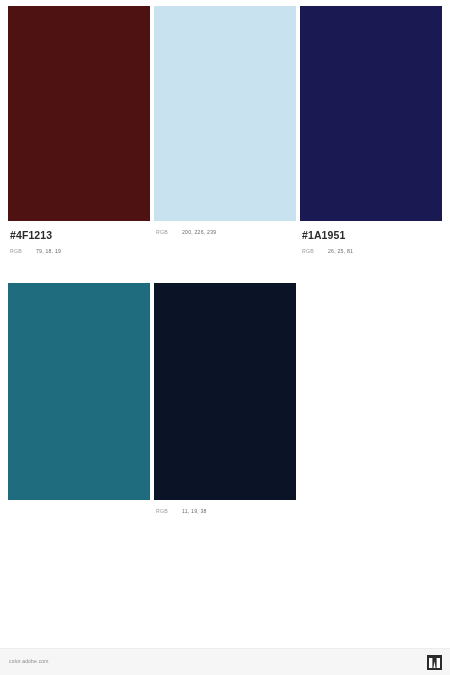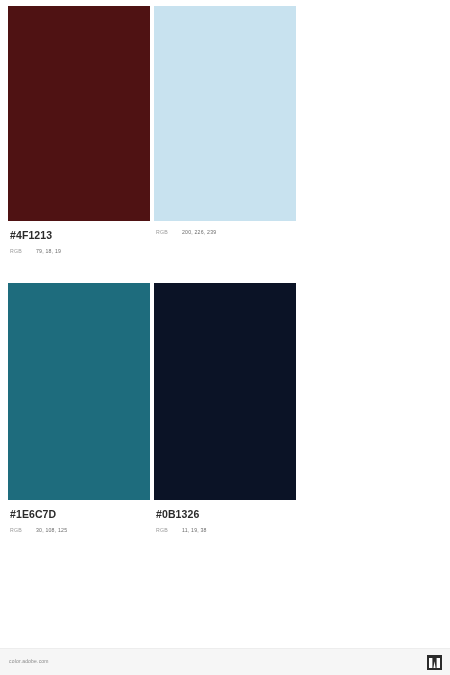--- a/index.html
+++ b/index.html
@@ -120,40 +120,42 @@
     <div class="cell">
       <div class="swatch" style="background: rgb(200, 226, 239);"></div>
       <div class="meta">
         <div class="rgbline">
           <span class="rgblabel">RGB</span>
           <span class="rgbvals">200, 226, 239</span>
         </div>
       </div>
     </div>
 
+    <div class="cell">
+      <div class="swatch" style="background: rgb(26, 25, 81);"></div>
+      <div class="meta">
+        <div class="hex">#1A1951</div>
+        <div class="rgbline">
+          <span class="rgblabel">RGB</span>
+          <span class="rgbvals">26, 25, 81</span>
+        </div>
+      </div>
+    </div>
 
   </div>
 
   <div class="row row-two row-two-wrap">
 
     <div class="cell">
       <div class="swatch" style="background: rgb(30, 108, 125);"></div>
-      <div class="meta">
-        <div class="hex">#1E6C7D</div>
-        <div class="rgbline">
-          <span class="rgblabel">RGB</span>
-          <span class="rgbvals">30, 108, 125</span>
-        </div>
-      </div>
     </div>
 
     <div class="cell">
       <div class="swatch" style="background: rgb(11, 19, 38);"></div>
       <div class="meta">
-        <div class="hex">#0B1326</div>
         <div class="rgbline">
           <span class="rgblabel">RGB</span>
           <span class="rgbvals">11, 19, 38</span>
         </div>
       </div>
     </div>
 
     <div class="cell"></div>
 
   </div>

